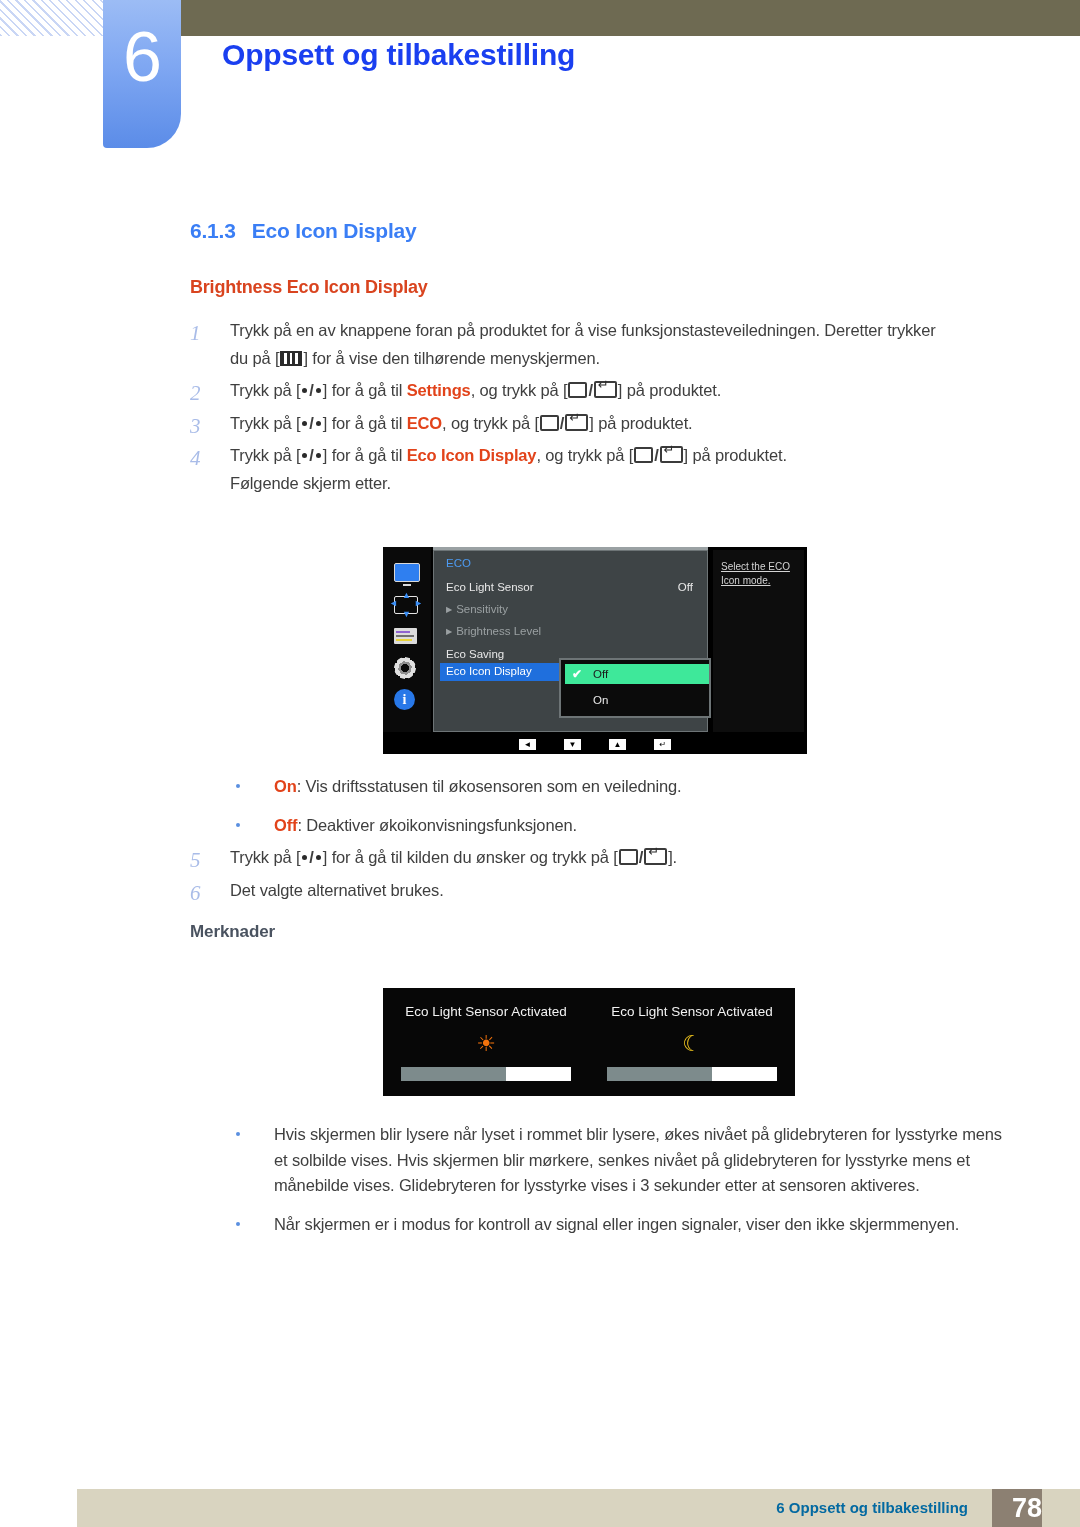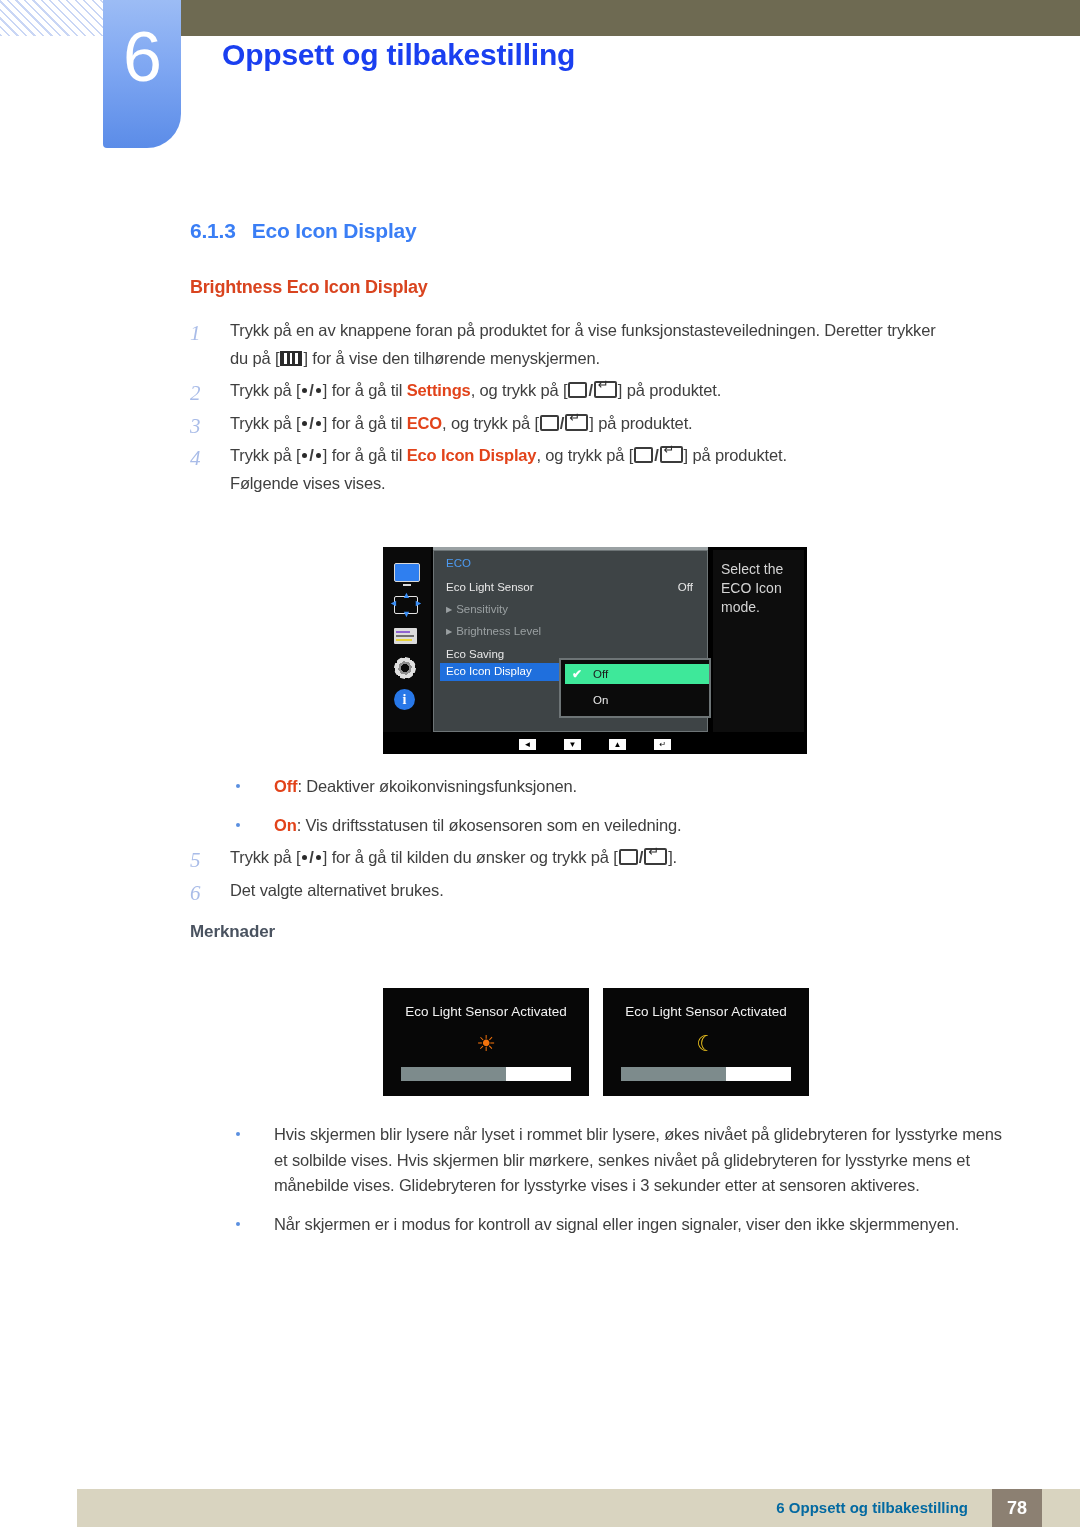--- a/index.html
+++ b/index.html
@@ -369,23 +369,24 @@
     position: absolute;
     left: 330px; top: 3px;
     width: 91px;
     height: 182px;
     background: #0d0d0d;
     box-sizing: border-box;
     padding: 10px 8px;
   }
   .osd-help p {
     margin: 0;
-    font-size: 14px;
+    font-size: 10px;
     line-height: 1.35;
     color: #d4d4d4;
+    text-decoration: underline;
   }
   .osd-footbar {
     position: absolute;
     left: 1px; top: 190px;
     width: 422px;
     height: 15px;
     background: #000000;
     display: flex;
     align-items: center;
     justify-content: center;
@@ -436,21 +437,20 @@
     color: #4a5360;
     letter-spacing: -0.1px;
   }
 
   
   .note-imgs {
     position: absolute;
     left: 383px;
     top: 988px;
     display: flex;
-    gap: 14px;
   }
   .note-img {
     width: 206px;
     height: 108px;
     background: #070707;
     position: relative;
   }
   .note-img .cap {
     position: absolute;
     top: 16px; left: 0; right: 0;
@@ -500,23 +500,23 @@
     color: #0369a1;
   }
   .page-box {
     position: absolute;
     right: 38px;
     top: 0;
     width: 50px;
     height: 38px;
     background: #8c8072;
     color: #ffffff;
-    font-size: 18px;
-    font-weight: bold;
-    text-align: center;
+    font-size: 27px;
+    font-weight: bold;
+    text-align: right;
     line-height: 38px;
   }
 </style>
 </head>
 <body>
 
 <div class="header">
   <div class="hatch"></div>
   <div class="olive-bar"></div>
   <div class="chap-tab"></div>
@@ -540,21 +540,21 @@
   <div class="step">
     <span class="marker">2</span><span>Trykk på [</span><span class="dotbtn"></span><b>/</b><span class="dotbtn"></span><span>] for å gå til </span><span class="kw">Settings</span><span>, og trykk på [</span><span class="ico ico-rect"></span><b>/</b><span class="ico ico-enter"></span><span>] på produktet.</span>
   </div>
 
   <div class="step">
     <span class="marker">3</span><span>Trykk på [</span><span class="dotbtn"></span><b>/</b><span class="dotbtn"></span><span>] for å gå til </span><span class="kw">ECO</span><span>, og trykk på [</span><span class="ico ico-rect"></span><b>/</b><span class="ico ico-enter"></span><span>] på produktet.</span>
   </div>
 
   <div class="step">
     <span class="marker">4</span><span>Trykk på [</span><span class="dotbtn"></span><b>/</b><span class="dotbtn"></span><span>] for å gå til </span><span class="kw">Eco Icon Display</span><span>, og trykk på [</span><span class="ico ico-rect"></span><b>/</b><span class="ico ico-enter"></span><span>] på produktet.</span>
-    <span class="cont">Følgende vises vises.</span>
+    <span class="cont">Følgende skjerm etter.</span>
   </div>
 </div>
 
 <div class="osd">
   <div class="osd-sidebar">
     <div class="sb-ico">
         <div class="sbi-monitor"></div>
       </div>
     <div class="sb-ico">
       <div class="sbi-resize">
@@ -622,24 +622,24 @@
   <div class="osd-footbar">
     <div class="osd-btn">◄</div>
     <div class="osd-btn">▼</div>
     <div class="osd-btn">▲</div>
     <div class="osd-btn">↵</div>
   </div>
 </div>
 
 <div class="bullets" style="top:774px">
   <div class="bul">
+    <span class="kw">On</span><span>: Vis driftsstatusen til økosensoren som en veiledning.</span>
+  </div>
+  <div class="bul">
     <span class="kw">Off</span><span>: Deaktiver økoikonvisningsfunksjonen.</span>
-  </div>
-  <div class="bul">
-    <span class="kw">On</span><span>: Vis driftsstatusen til økosensoren som en veiledning.</span>
   </div>
 </div>
 
 <div class="steps" style="top:845px">
   <div class="step">
     <span class="marker">5</span><span>Trykk på [</span><span class="dotbtn"></span><b>/</b><span class="dotbtn"></span><span>] for å gå til kilden du ønsker og trykk på [</span><span class="ico ico-rect"></span><b>/</b><span class="ico ico-enter"></span><span>].</span>
   </div>
   <div class="step">
     <span class="marker">6</span><span>Det valgte alternativet brukes.</span>
   </div>

